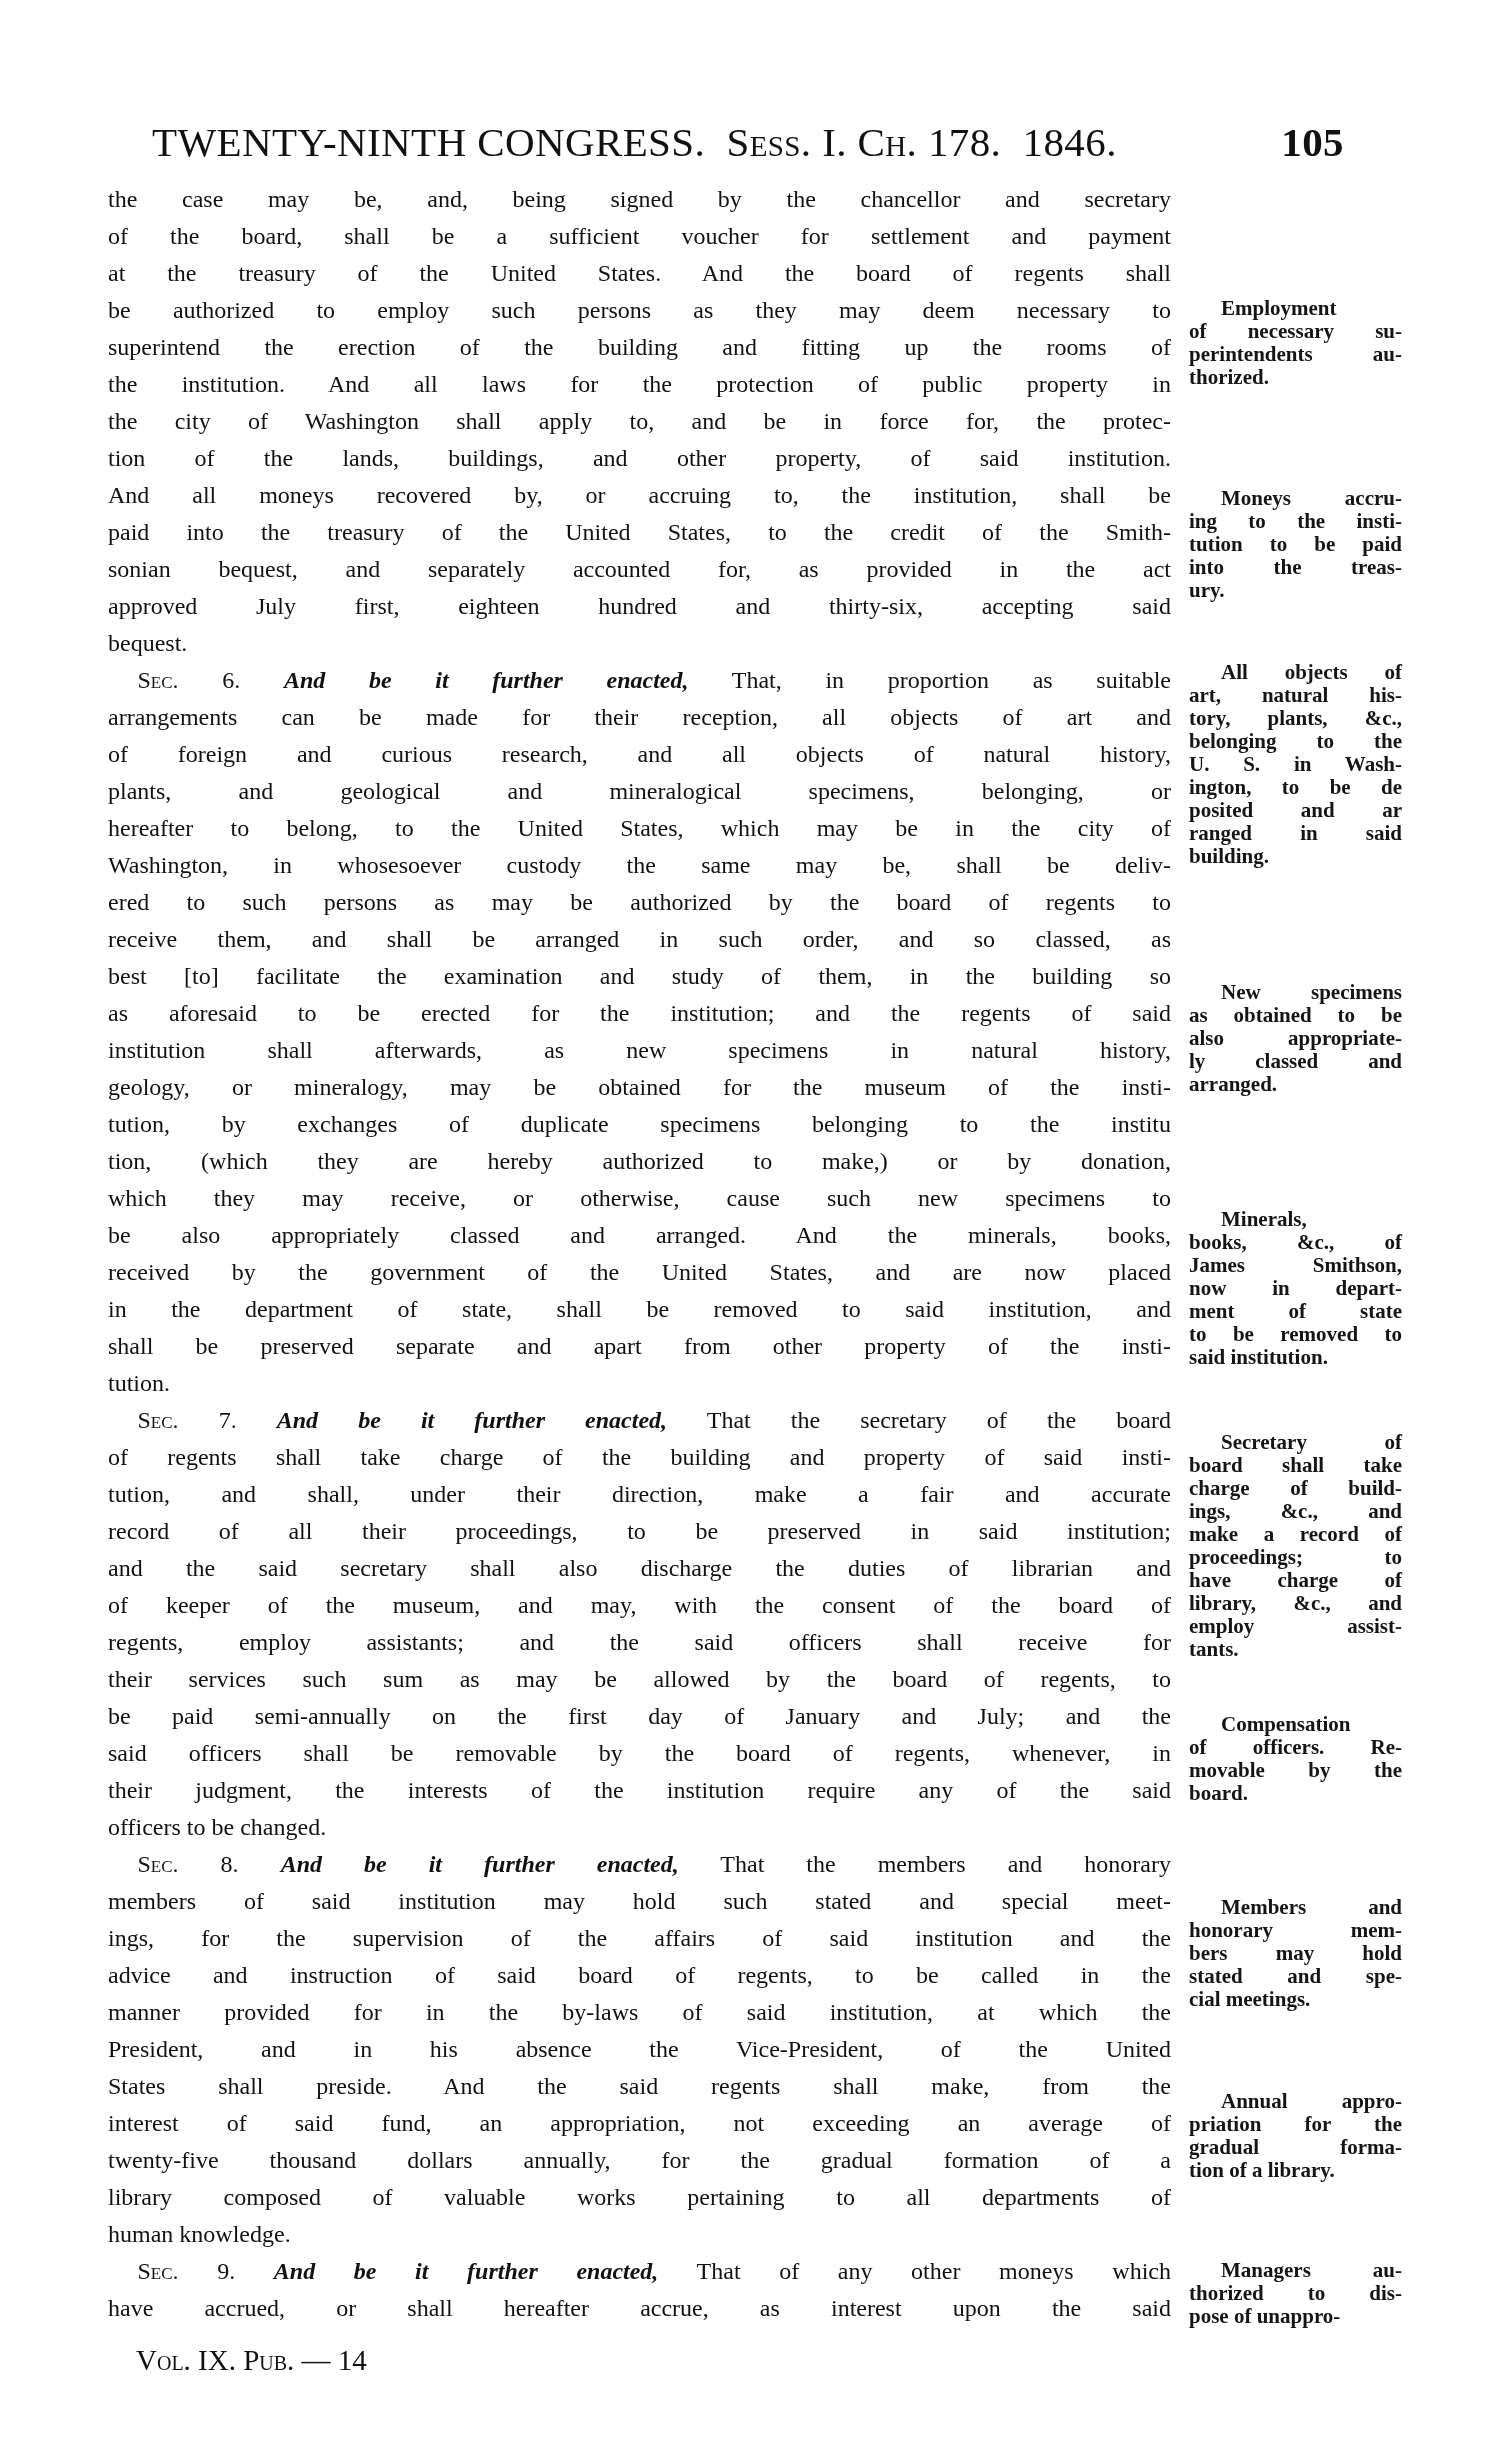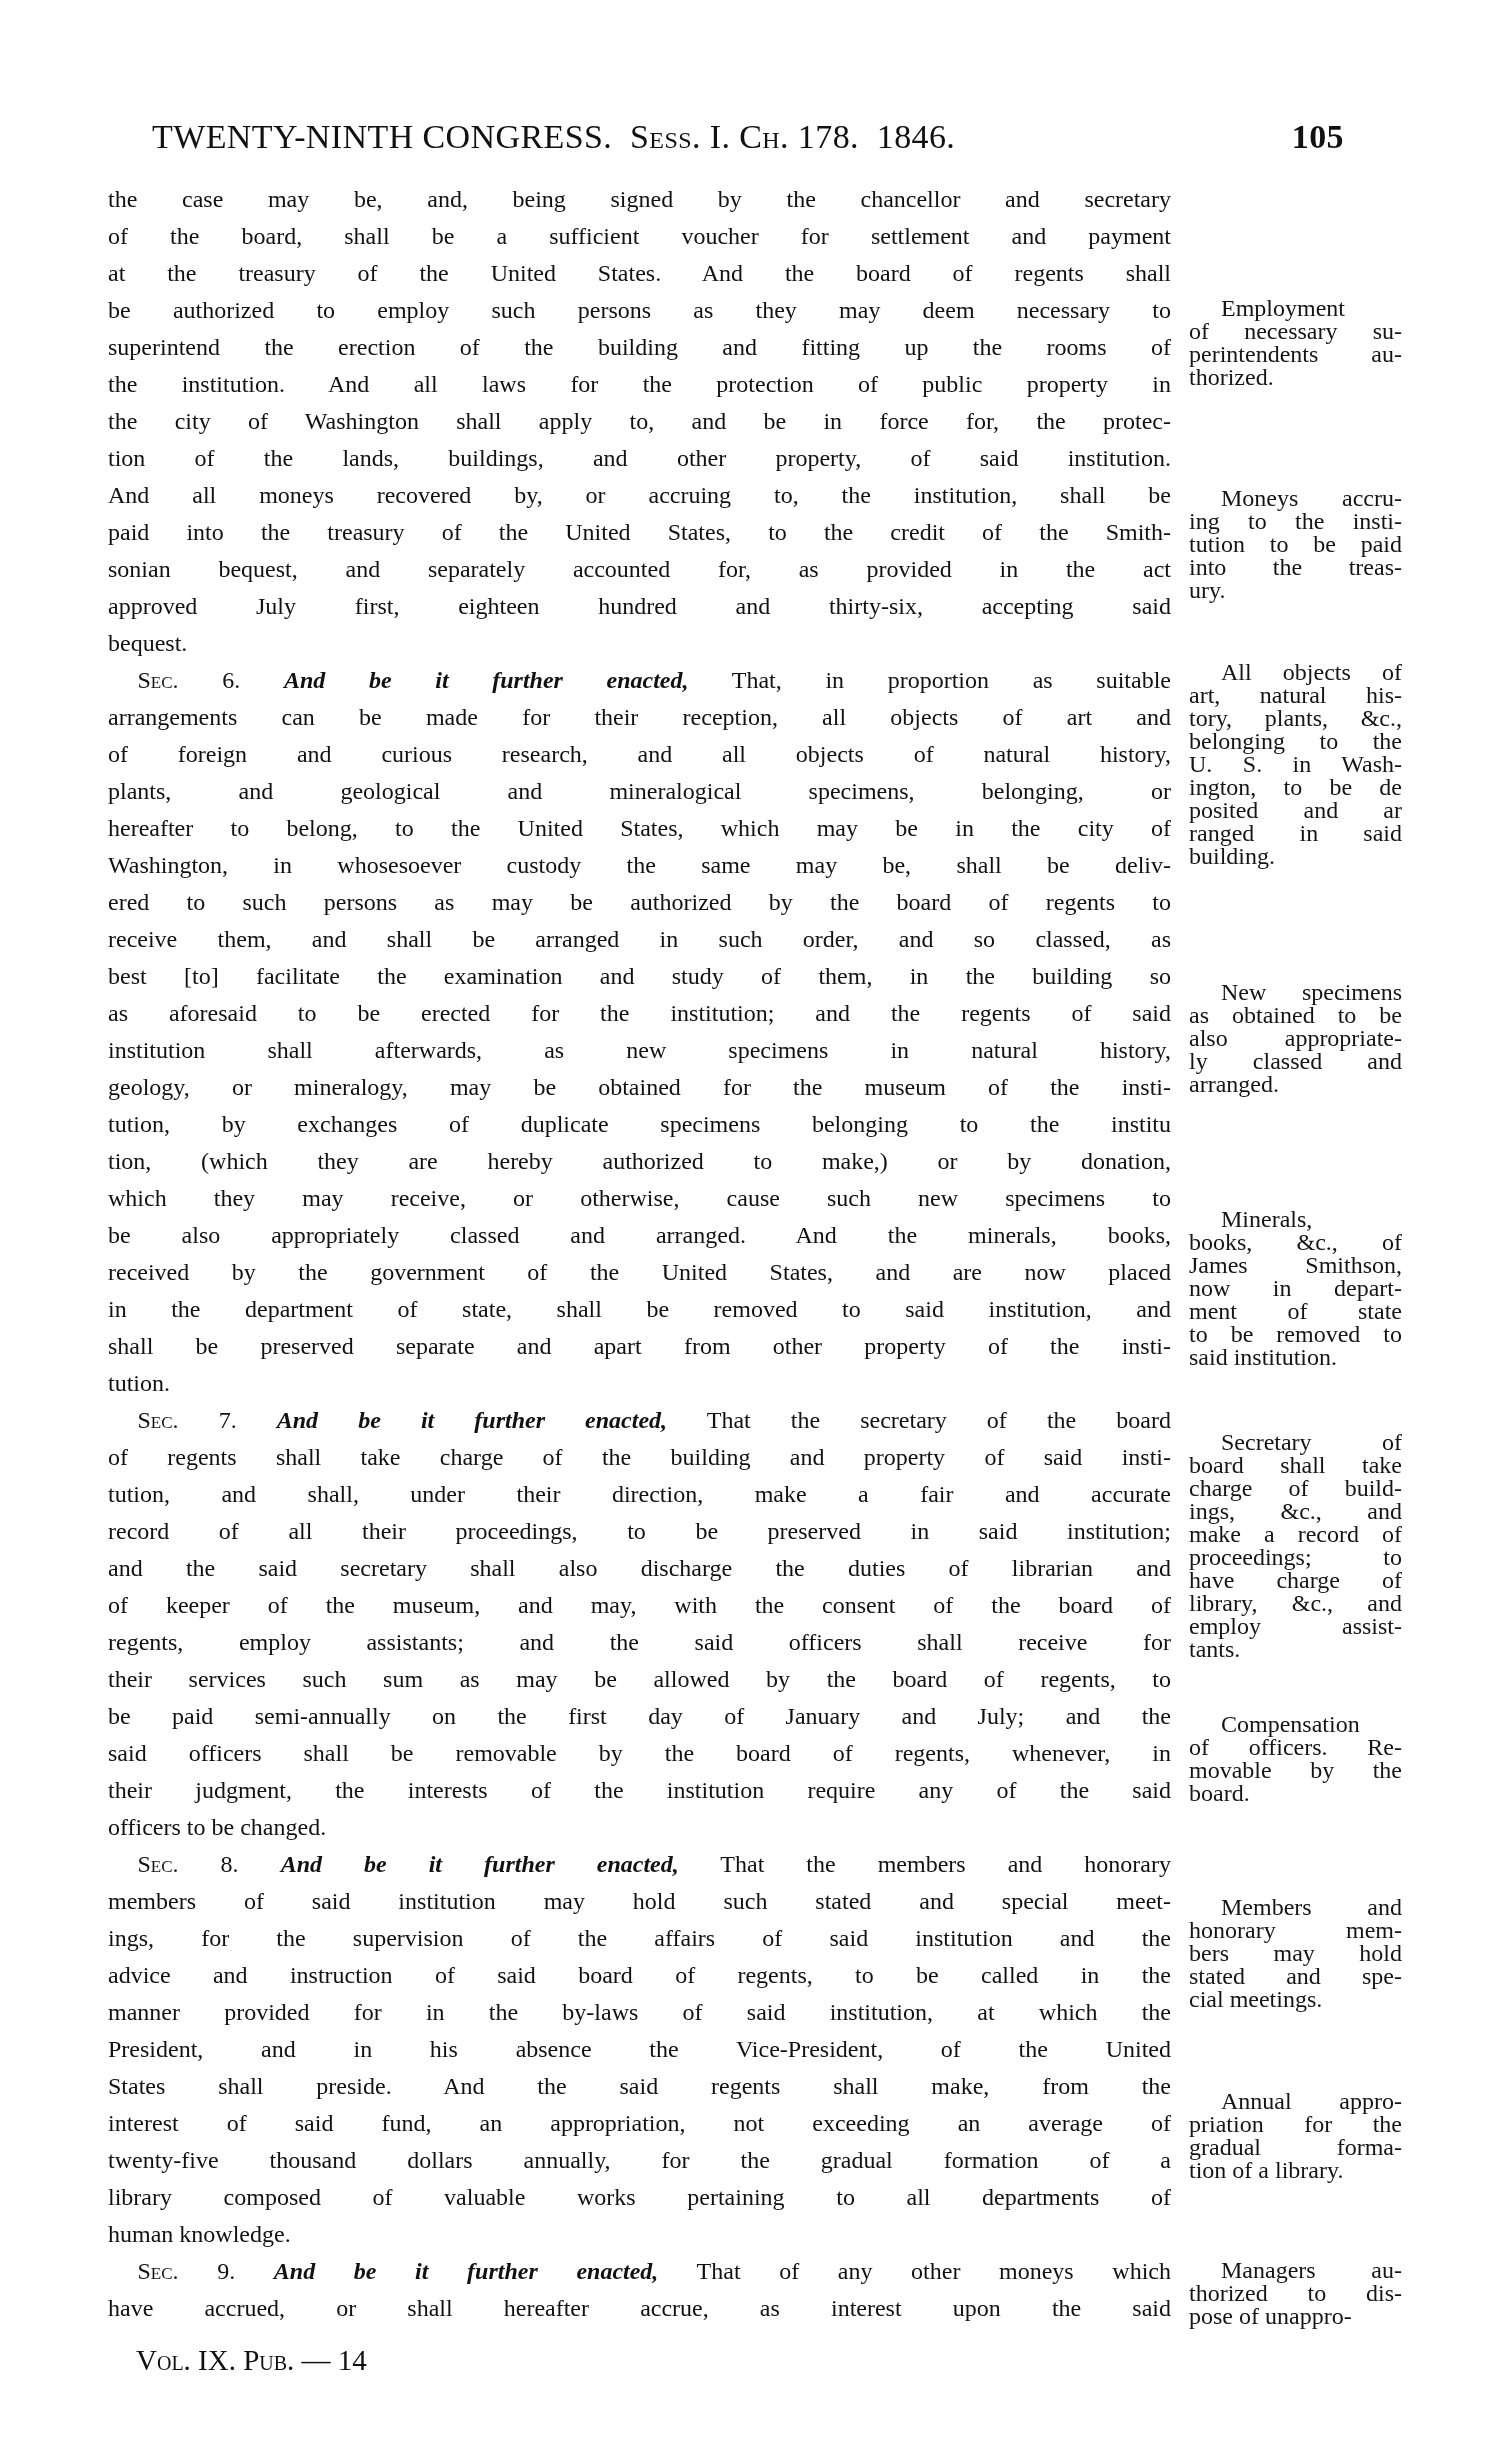--- a/index.html
+++ b/index.html
@@ -2,41 +2,41 @@
 <html style="font-size:14.3px"><head>
 <meta charset="utf-8">
 <style>
   html, body { margin: 0; padding: 0; background: #ffffff; }
   body {
     width: 1509px; height: 2462px; position: relative; overflow: hidden;
     font-family: "Liberation Serif", "DejaVu Serif", serif; color: #111111;
   }
   .running-head {
     position: absolute; top: 118px; left: 152px; width: 1192px; height: 45px;
-    font-size: 34px; letter-spacing: 0.4px;
+    font-size: 41px; letter-spacing: 0.4px;
   }
   .running-head .title { position: absolute; left: 0; top: 0; white-space: nowrap; }
   .running-head .sc { font-variant: small-caps; }
   .running-head .page-no { position: absolute; right: 0; top: 0; font-weight: bold; }
 
   .body-col {
     position: absolute; left: 108px; top: 181px; width: 1063px;
     font-size: 24px; line-height: 37px; text-align: justify;
     text-align-last: justify;
   }
   .line { display: block; height: 37px; white-space: nowrap; overflow: hidden; }
   .line.last { text-align-last: left; }
   .line.indent { padding-left: 29.5px; }
   .sec-label { font-variant: small-caps; }
   .enact { font-style: italic; font-weight: bold; }
 
   .margin-note {
     position: absolute; left: 1189px; width: 213px;
-    font-size: 24px; line-height: 23px; text-align: justify;
-    font-weight: normal; color: #151515;
+    font-size: 21px; line-height: 23px; text-align: justify;
+    font-weight: bold; color: #151515;
   }
   .margin-note .ml { display: block; white-space: nowrap; text-align-last: justify; }
   .margin-note .ml.first { padding-left: 32px; }
   .margin-note .ml.last { text-align-last: left; }
 
   .footer-sig {
     position: absolute; left: 136px; top: 2344px;
     font-size: 29px; white-space: nowrap;
   }
   .footer-sig .sc { font-variant: small-caps; text-align: center; }

